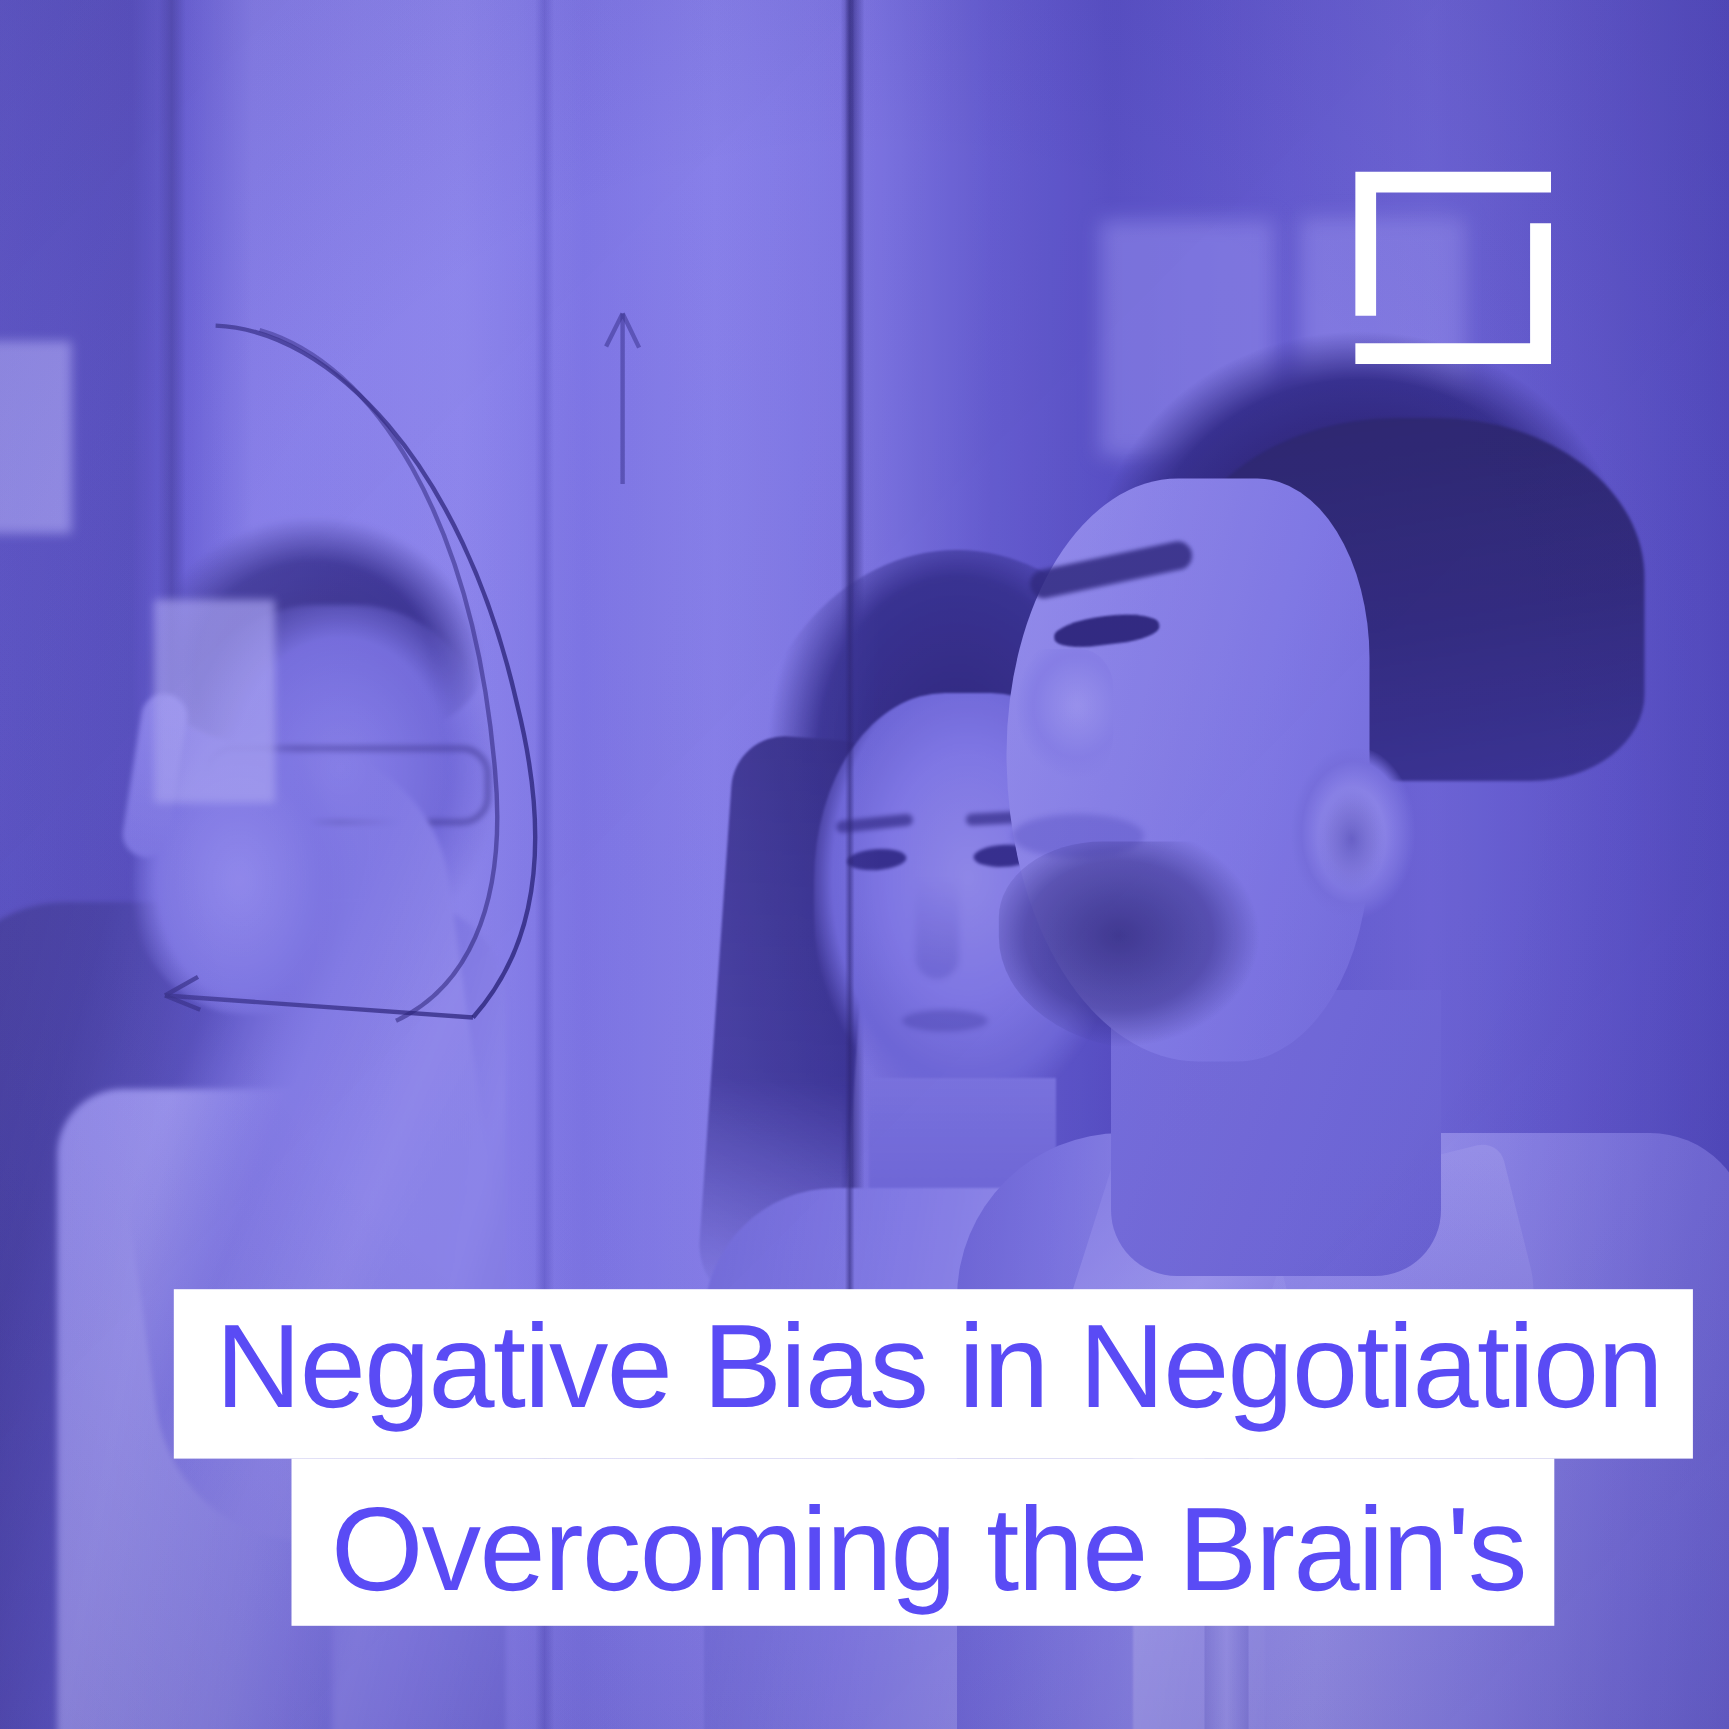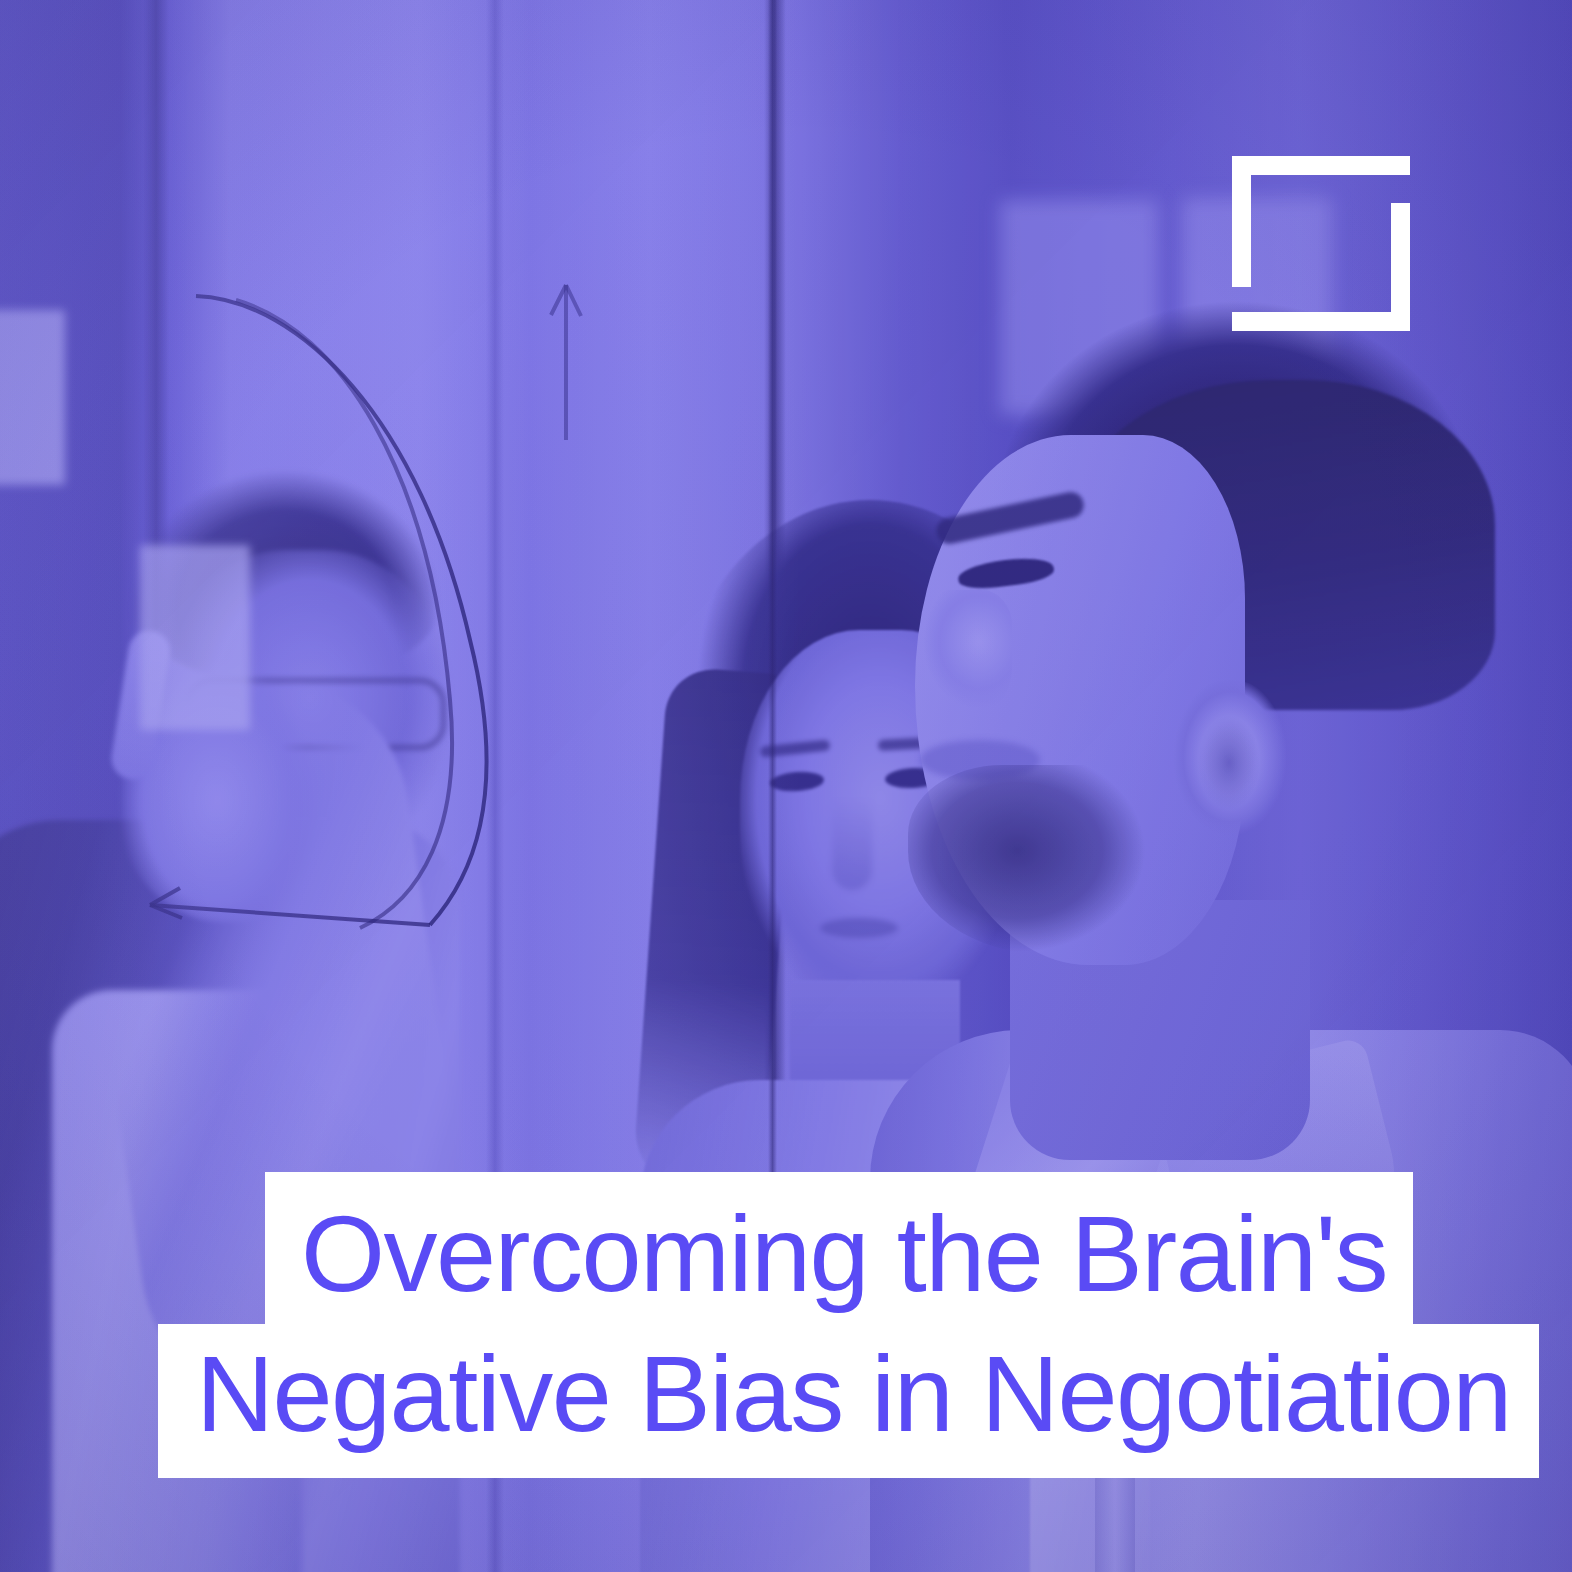--- a/index.html
+++ b/index.html
@@ -376,17 +376,17 @@
   <div class="logo">
     <svg viewBox="0 0 178 175" width="178" height="175">
 
       <path d="M0 0 H178 V19 H19 V131 H0 Z" fill="#ffffff"></path>
 
       <path d="M178 47 V175 H0 V156 H159 V47 Z" fill="#ffffff"></path>
     </svg>
   </div>
 
   <div class="title-block">
+    <span class="title-line title-line-2">Negative Bias in Negotiation</span>
     <span class="title-line title-line-1">Overcoming the Brain's</span>
-    <span class="title-line title-line-2">Negative Bias in Negotiation</span>
   </div>
 
 </div>
 
 </body></html>

